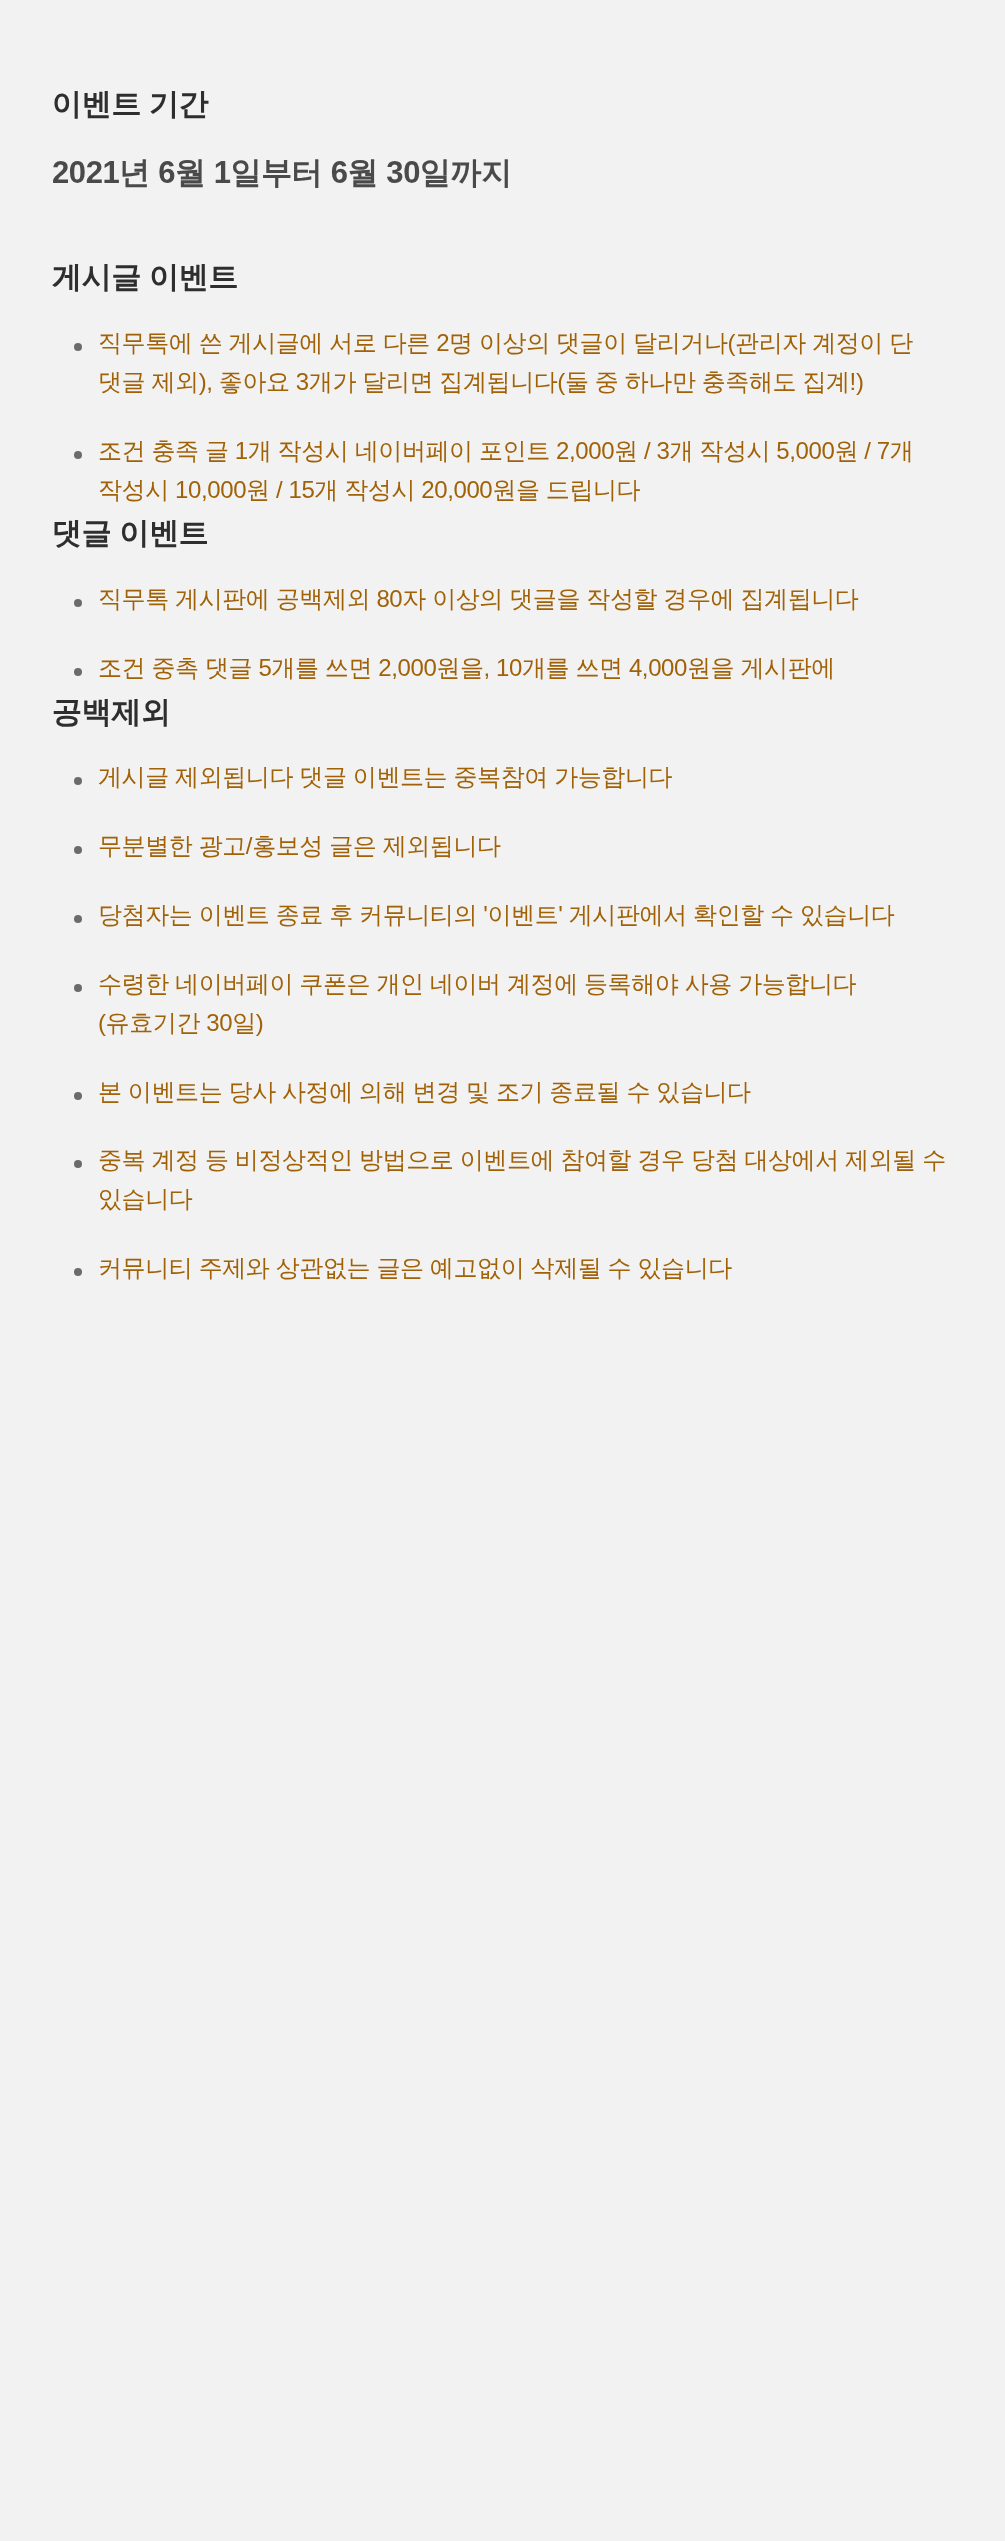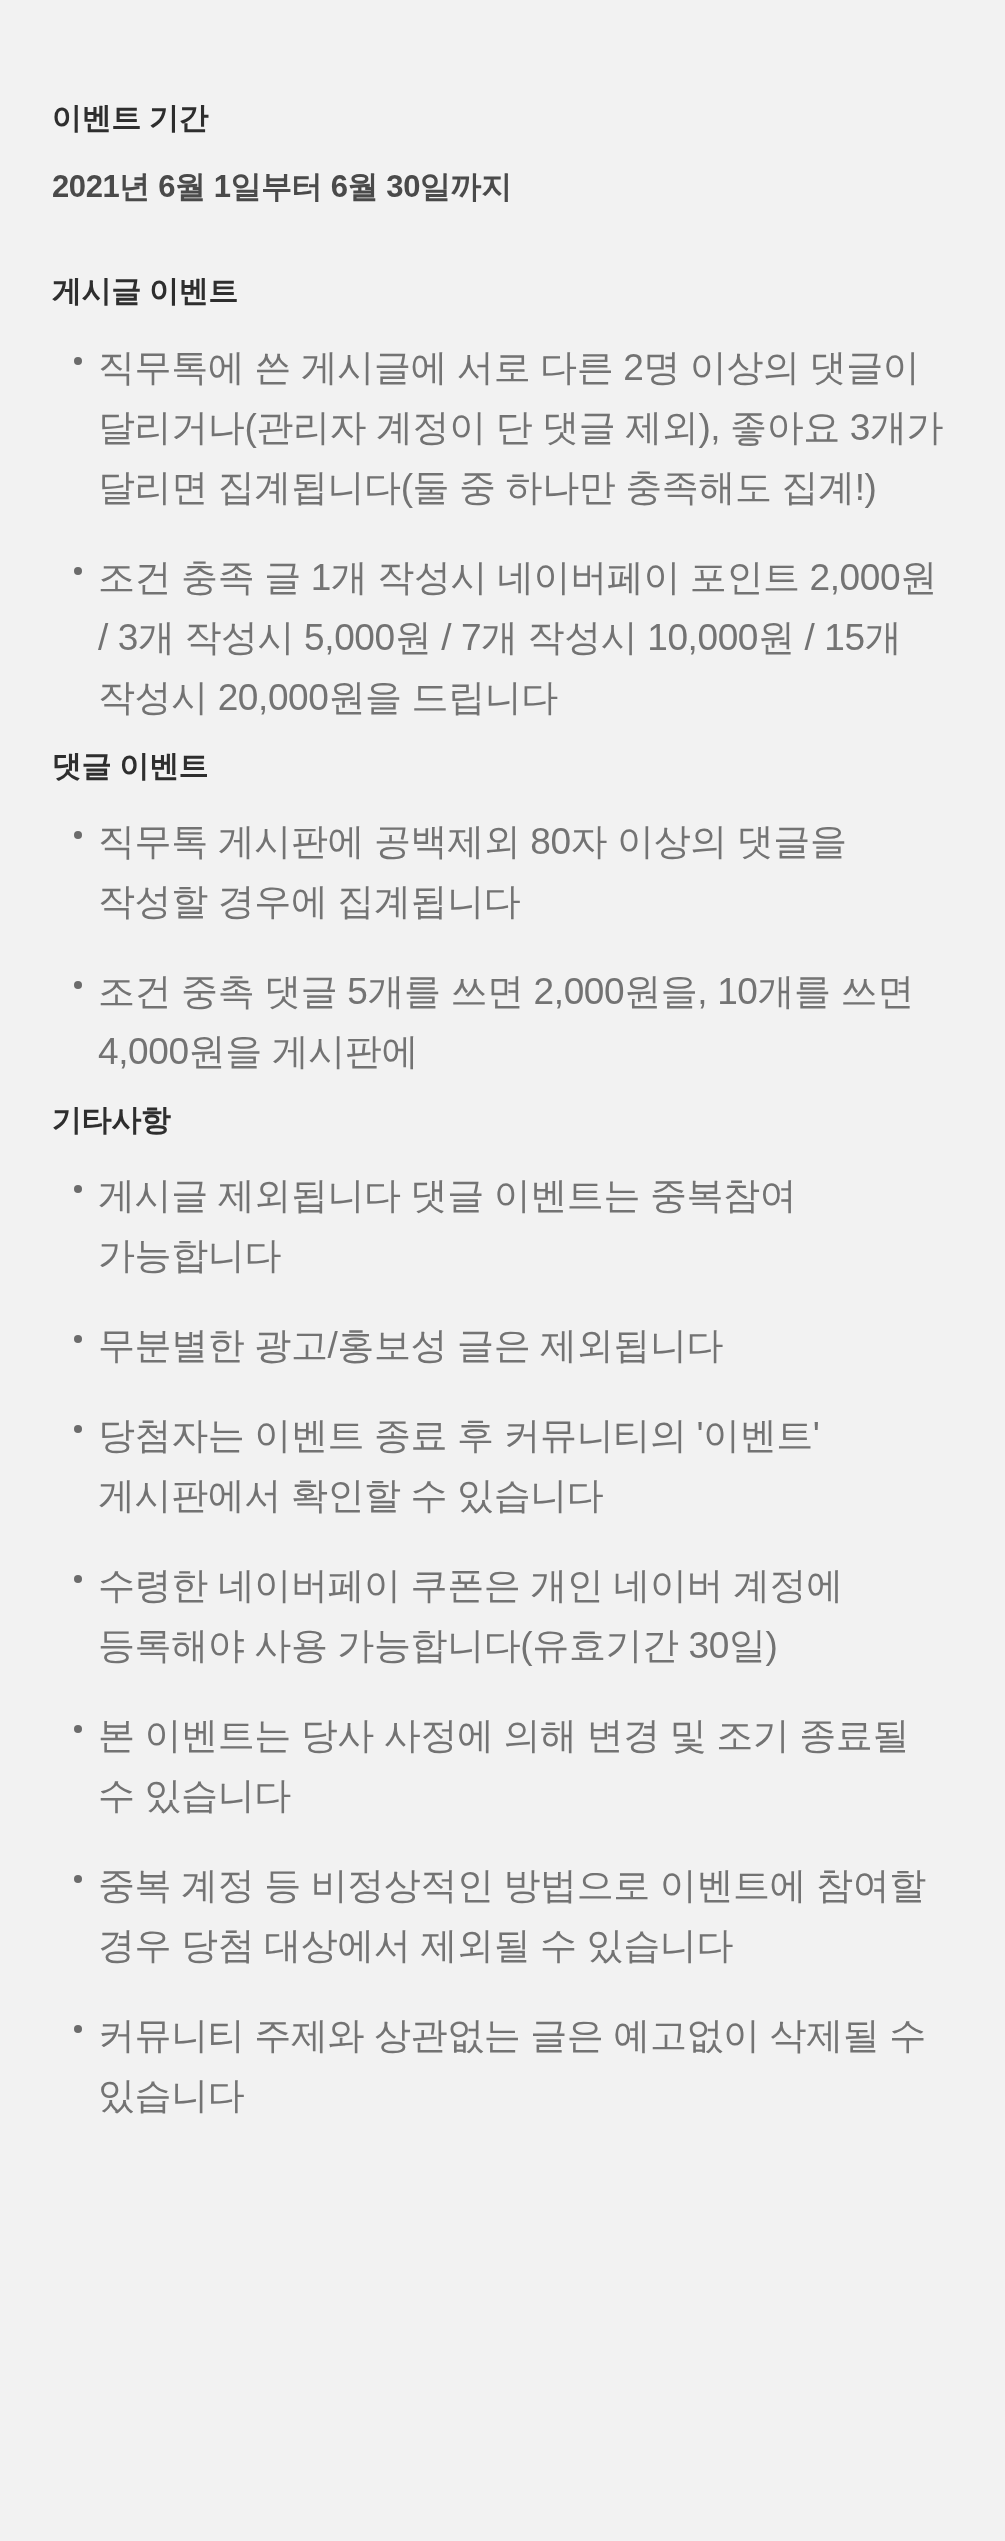--- a/index.html
+++ b/index.html
@@ -13,21 +13,21 @@
     font-family: "Liberation Sans", "DejaVu Sans", sans-serif;
     color: #3b3b3b;
     -webkit-font-smoothing: antialiased;
   }
   .page {
     box-sizing: border-box;
     width: 1005px;
     padding: 80px 52px 90px 52px;
   }
   .section {
-    margin: 18px 0 0 0;
+    margin: 4px 0 0 0;
   }
   h2.heading {
     font-size: 30px;
     line-height: 1.35;
     font-weight: 700;
     color: #2e2e2e;
     margin: 0 0 26px 0;
     letter-spacing: -0.3px;
   }
   .period-text {
@@ -42,23 +42,23 @@
     margin-top: 58px;
   }
   ul.bullets {
     list-style: none;
     margin: 0;
     padding: 0;
   }
   ul.bullets > li {
     position: relative;
     padding-left: 46px;
-    font-size: 37px;
+    font-size: 24px;
     line-height: 1.62;
-    color: #737373;
+    color: #a16207;
     letter-spacing: -0.4px;
     margin-bottom: 30px;
     word-break: keep-all;
   }
   ul.bullets > li:last-child {
     margin-bottom: 0;
   }
   ul.bullets > li::before {
     content: "";
     position: absolute;
@@ -93,21 +93,21 @@
 
   <section class="section">
     <h2 class="heading heading-gap">댓글 이벤트</h2>
     <ul class="bullets block-gap">
       <li>직무톡 게시판에 공백제외 80자 이상의 댓글을 작성할 경우에 집계됩니다</li>
       <li>조건 중촉 댓글 5개를 쓰면 2,000원을, 10개를 쓰면 4,000원을 게시판에</li>
     </ul>
   </section>
 
   <section class="section">
-    <h2 class="heading heading-gap">기타사항</h2>
+    <h2 class="heading heading-gap">공백제외</h2>
     <ul class="bullets">
       <li>게시글 제외됩니다 댓글 이벤트는 중복참여 가능합니다</li>
       <li>무분별한 광고/홍보성 글은 제외됩니다</li>
       <li>당첨자는 이벤트 종료 후 커뮤니티의 '이벤트' 게시판에서 확인할 수 있습니다</li>
       <li>수령한 네이버페이 쿠폰은 개인 네이버 계정에 등록해야 사용 가능합니다(유효기간 30일)</li>
       <li>본 이벤트는 당사 사정에 의해 변경 및 조기 종료될 수 있습니다</li>
       <li>중복 계정 등 비정상적인 방법으로 이벤트에 참여할 경우 당첨 대상에서 제외될 수 있습니다</li>
       <li>커뮤니티 주제와 상관없는 글은 예고없이 삭제될 수 있습니다</li>
     </ul>
   </section>

